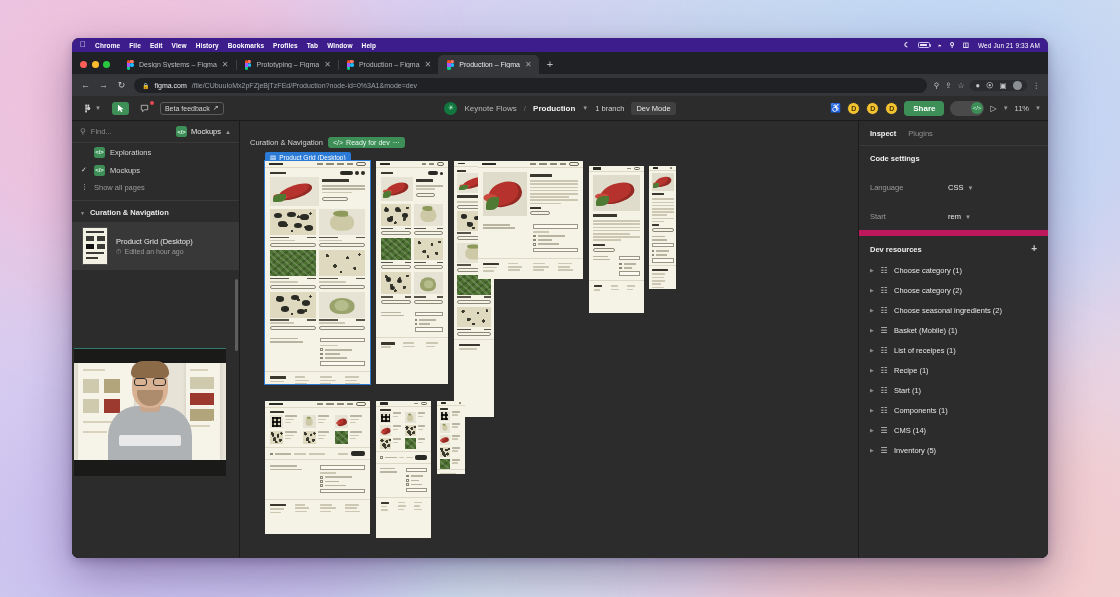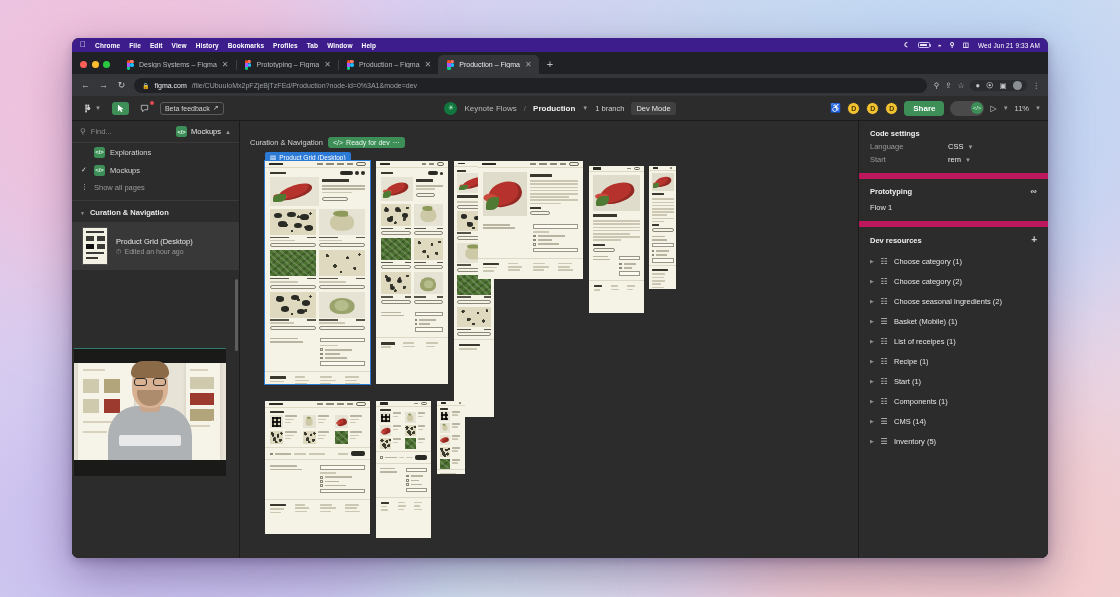--- a/index.html
+++ b/index.html
@@ -239,21 +239,21 @@
      repeating-linear-gradient(0deg,#2b2b26 0 2px,#ece9db 2px 4px);
      background-blend-mode:multiply; }
 
   
   .rightpanel { width:190px; background:#2c2c2c; border-left:1px solid #1b1b1b; flex:none; display:flex; flex-direction:column; }
   .rp-tabs { display:flex; gap:12px; padding:8px 11px 7px; border-bottom:1px solid #3a3a3a; }
   .rp-tab { color:#8f8f8f; font-size:7.5px; }
   .rp-tab.active { color:#f2f2f2; font-weight:bold; }
   .rp-sec { padding:8px 11px 9px; border-bottom:6px solid #be185d; }
   .rp-h { color:#f0f0f0; font-size:7.5px; font-weight:bold; display:flex; align-items:center; justify-content:space-between; }
-  .rp-row { display:flex; align-items:center; margin-top:4px; }
+  .rp-row { display:flex; align-items:center; margin-top:20px; }
   .rp-k { color:#9a9a9a; font-size:7.5px; width:78px; }
   .rp-v { color:#e8e8e8; font-size:7.5px; display:flex; align-items:center; gap:4px; }
   .rp-item { color:#e0e0e0; font-size:7.5px; margin-top:7px; }
   .plus { color:#cfcfcf; font-size:10px; line-height:1; }
   .res-list { padding:4px 0 0; }
   .res-row { display:flex; align-items:center; gap:6px; padding:5.5px 11px; }
   .res-row .tri2 { color:#8a8a8a; font-size:5px; width:4px; }
   .res-row .tico { color:#cdcdcd; font-size:8px; width:8px; text-align:center; }
   .res-row .rname { color:#e6e6e6; font-size:7.5px; white-space:nowrap; overflow:hidden; text-overflow:ellipsis; }
   .squig { color:#cfcfcf; font-size:8px; }
@@ -1434,20 +1434,24 @@
           </div>
           <div style="border-top:.5px solid #ded9c6;padding:3px 2.5px">
             <div class="ln s" style="width:70%"></div>
 
           </div>
         </div>
 
       </div>
 
       <div class="rightpanel">
+        <div class="rp-tabs">
+          <span class="rp-tab active">Inspect</span>
+          <span class="rp-tab">Plugins</span>
+        </div>
 
         <div class="rp-sec">
           <div class="rp-h">
             <span>Code settings</span>
           </div>
           <div class="rp-row">
             <span class="rp-k">Language</span>
             <span class="rp-v">
               <span>CSS</span>
               <span class="chev">▼</span>
@@ -1455,27 +1459,20 @@
           </div>
           <div class="rp-row">
             <span class="rp-k">Start</span>
             <span class="rp-v">
               <span>rem</span>
               <span class="chev">▼</span>
             </span>
           </div>
         </div>
 
-        <div class="rp-sec">
-          <div class="rp-h">
-            <span>Prototyping</span>
-            <span class="squig">∾</span>
-          </div>
-          <div class="rp-item">Flow 1</div>
-        </div>
 
         <div class="rp-sec" style="border-bottom:none;padding-bottom:2px">
           <div class="rp-h">
             <span>Dev resources</span>
             <span class="plus">+</span>
           </div>
         </div>
 
         <div class="res-list">
           <div class="res-row">

